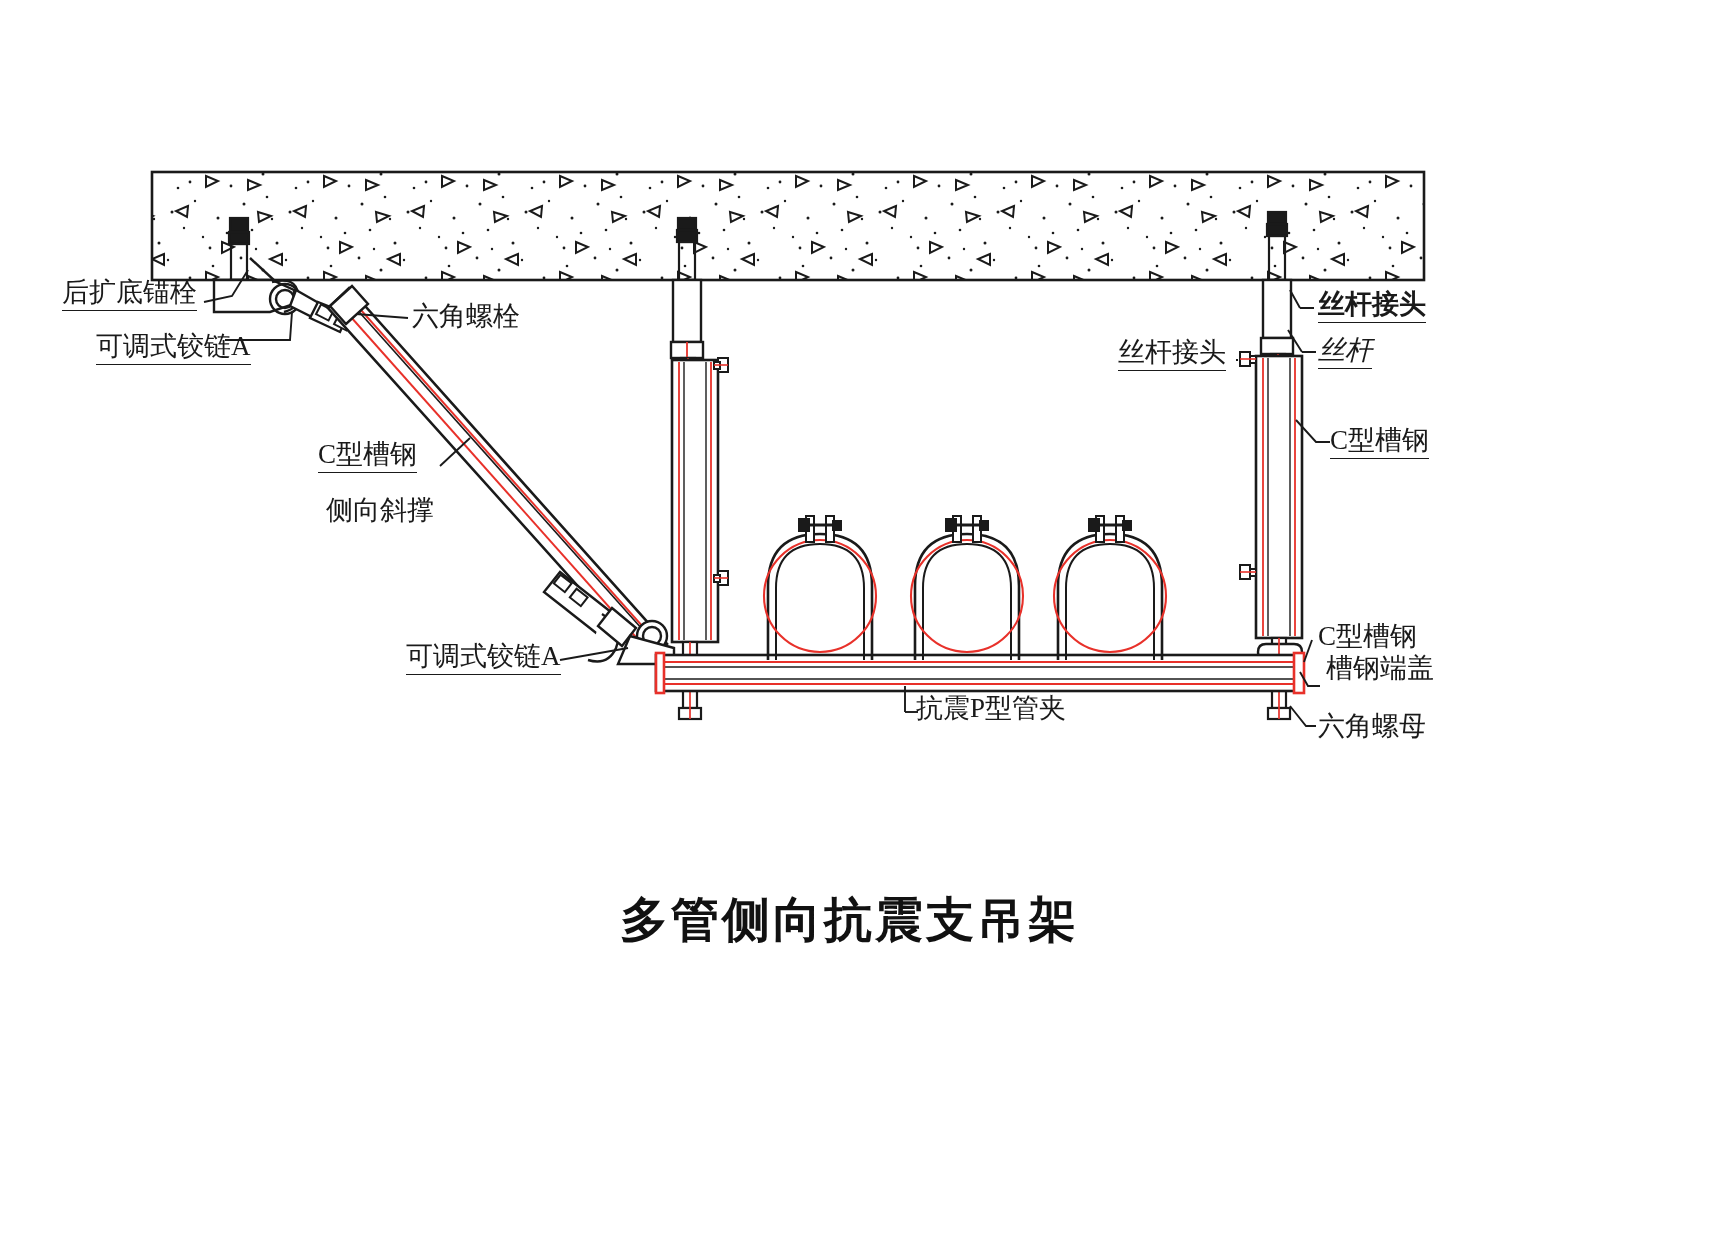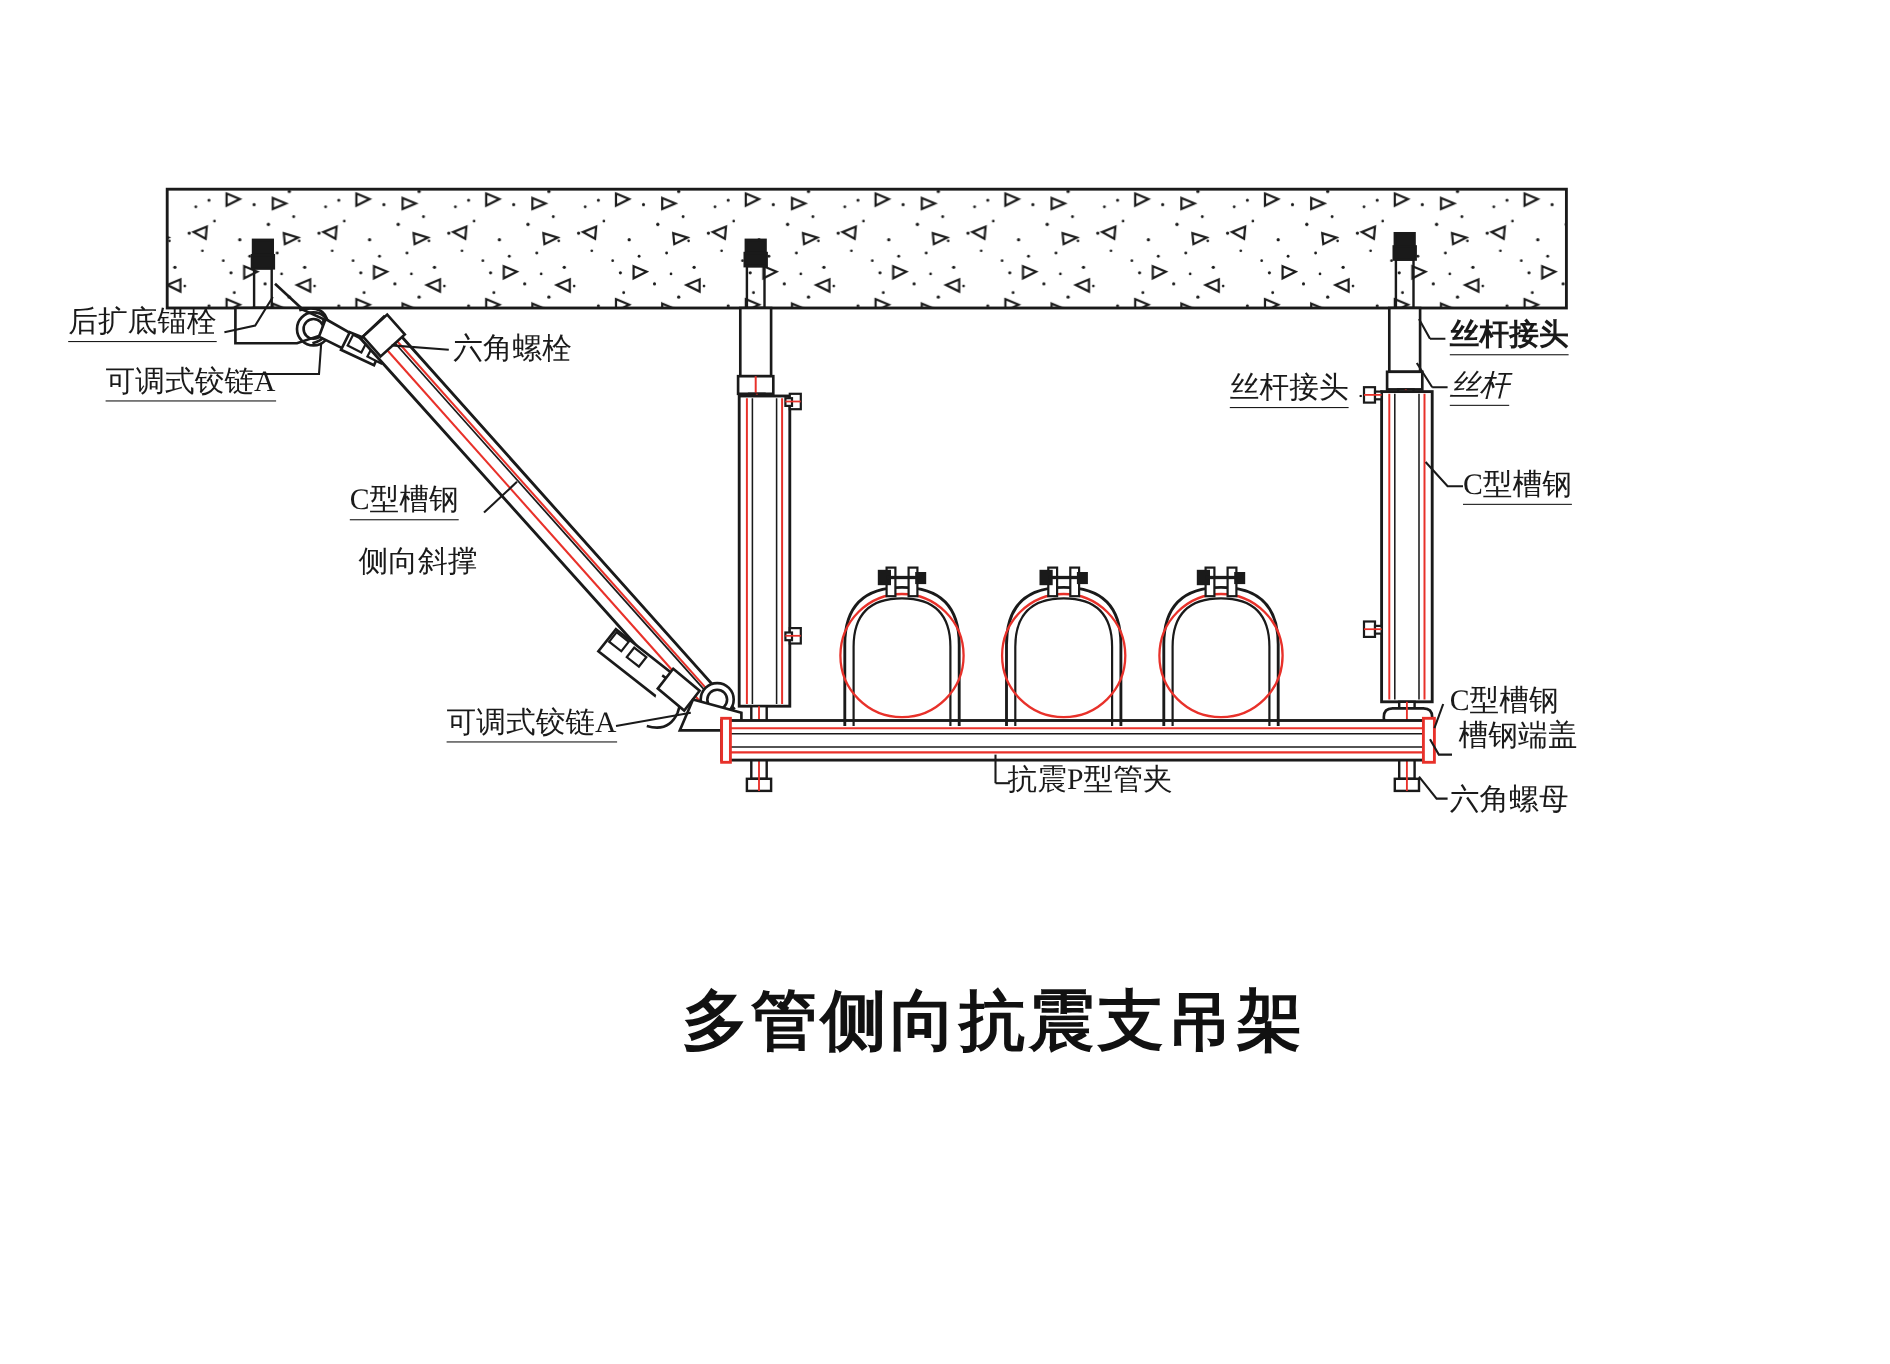--- a/index.html
+++ b/index.html
@@ -3,21 +3,21 @@
 <meta charset="utf-8">
 <style>
   html,body{margin:0;padding:0;background:#ffffff;}
   body{width:1718px;height:1240px;position:relative;overflow:hidden;
        font-family:"Liberation Serif","DejaVu Serif",serif;}
   #stage{position:absolute;left:0;top:0;width:1718px;height:1240px;}
   svg{position:absolute;left:0;top:0;width:1718px;height:1240px;}
   .lbl{position:absolute;white-space:nowrap;color:#1a1a1a;
        font-family:"Liberation Serif","DejaVu Serif",serif;font-size:27px;line-height:1.22;}
   .lbl.u{border-bottom:1.6px solid #1a1a1a;padding-bottom:1px;}
-  .title{position:absolute;color:#111;font-weight:700;font-size:60px;letter-spacing:3px;
+  .title{position:absolute;color:#111;font-weight:700;font-size:48px;letter-spacing:3px;
          font-family:"Liberation Serif","DejaVu Serif",serif;}
 </style>
 </head>
 <body>
 
 <div id="stage">
 
 <svg viewBox="0 0 1718 1240">
   <defs>
 

